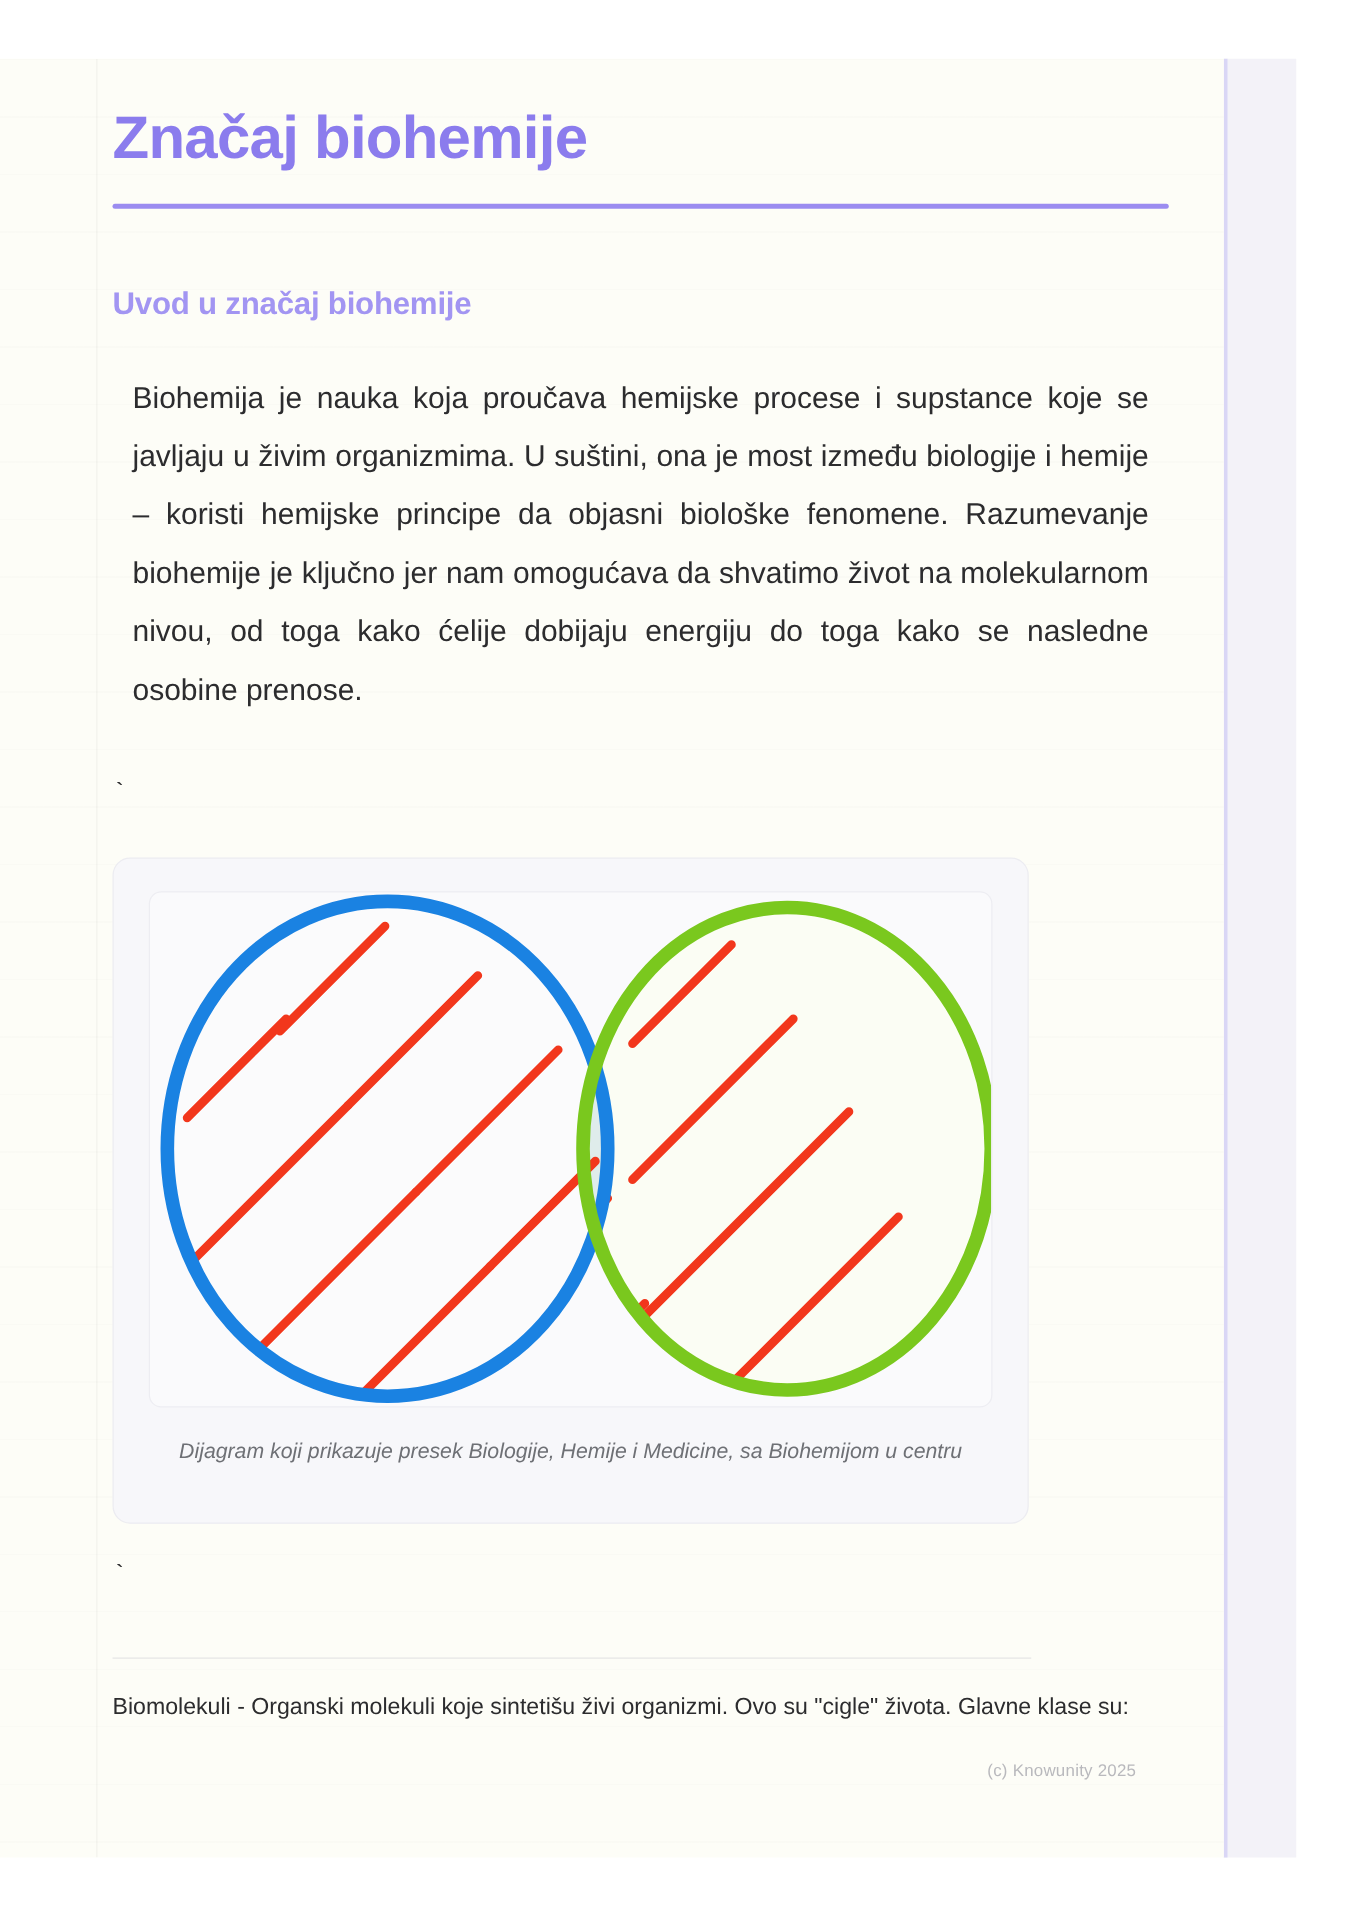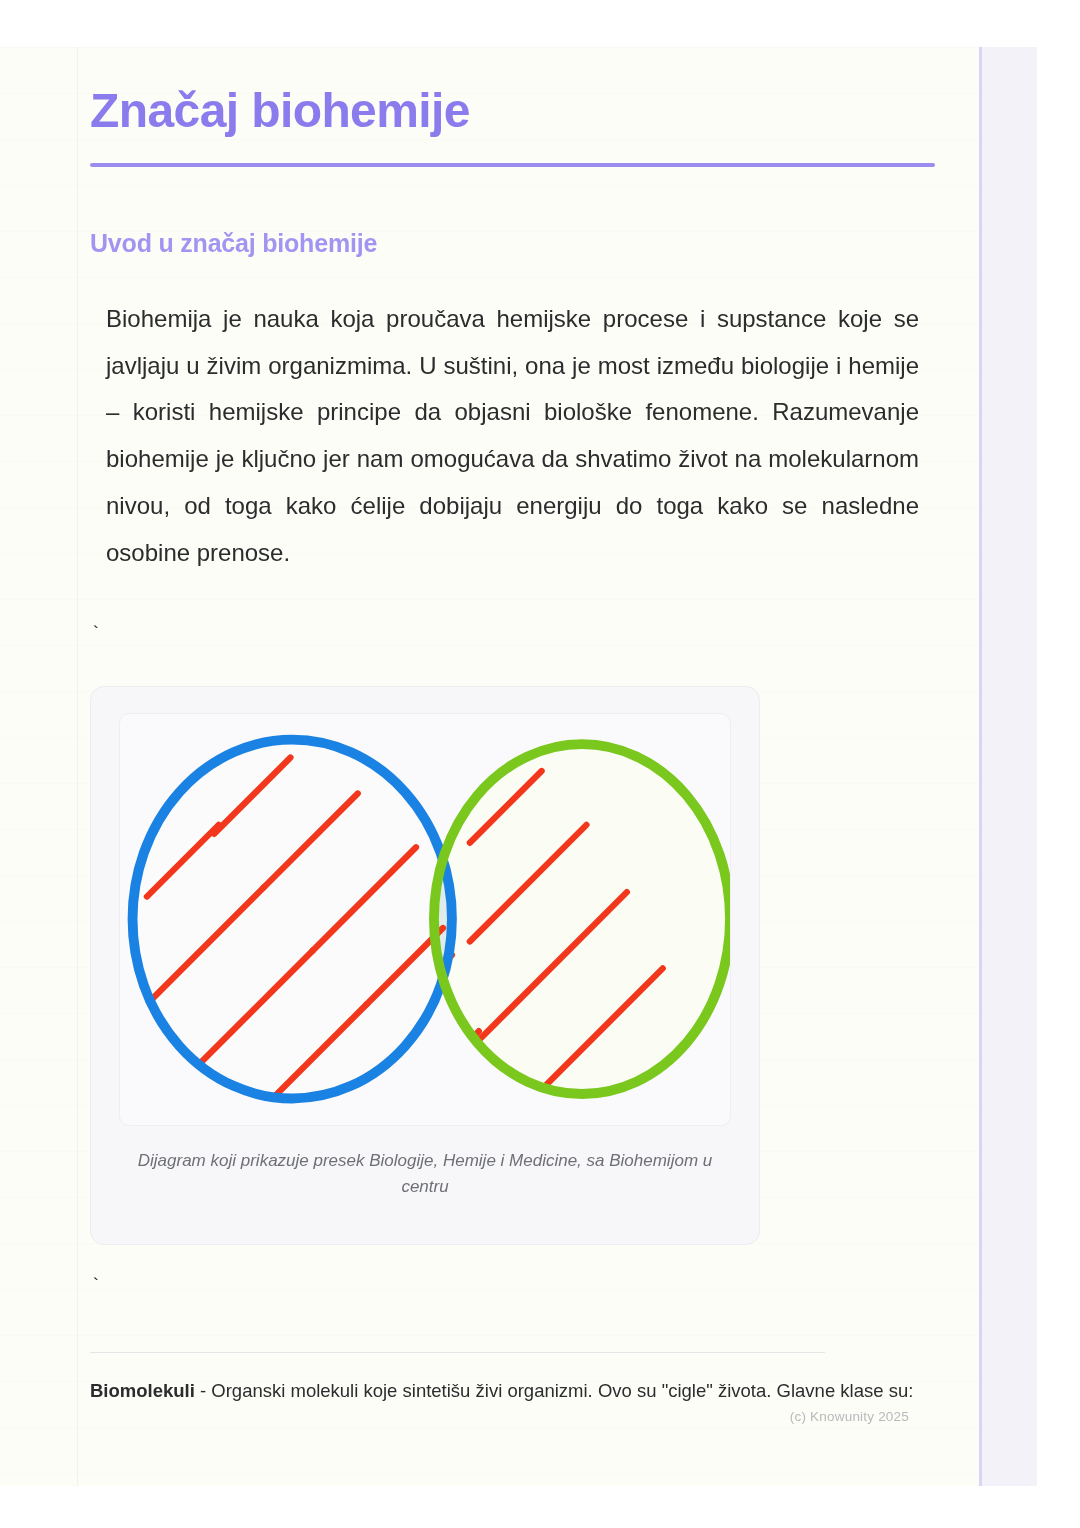--- a/index.html
+++ b/index.html
@@ -105,21 +105,21 @@
     font-size: 19px;
     color: #2c2c2e;
     line-height: 1;
     padding-top: 32px;
     font-family: "Liberation Mono", monospace;
   }
 
   
   .figure-card {
     margin-top: 42px;
-    width: 670px;
+    width: 733px;
     background: #f7f7fa;
     border: 1px solid #ececf1;
     border-radius: 14px;
     padding: 0;
     box-sizing: border-box;
   }
 
   .figure-inner {
     margin: 26px 28px 0 28px;
     height: 411px;
@@ -164,21 +164,21 @@
   }
 
   .term-para {
     margin: 0;
     padding-top: 20px;
     font-size: 18.5px;
     line-height: 1.95;
     color: #2c2c2e;
     text-align: justify;
   }
-  .term-para b { font-weight: bold; }
+  .term-para b { font-weight: normal; }
 
   .footer-credit {
     position: absolute;
     right: 70px;
     bottom: 62px;
     font-size: 13.5px;
     color: #b9b9bd;
     letter-spacing: 0.2px;
     margin-left: 41px;
   }

